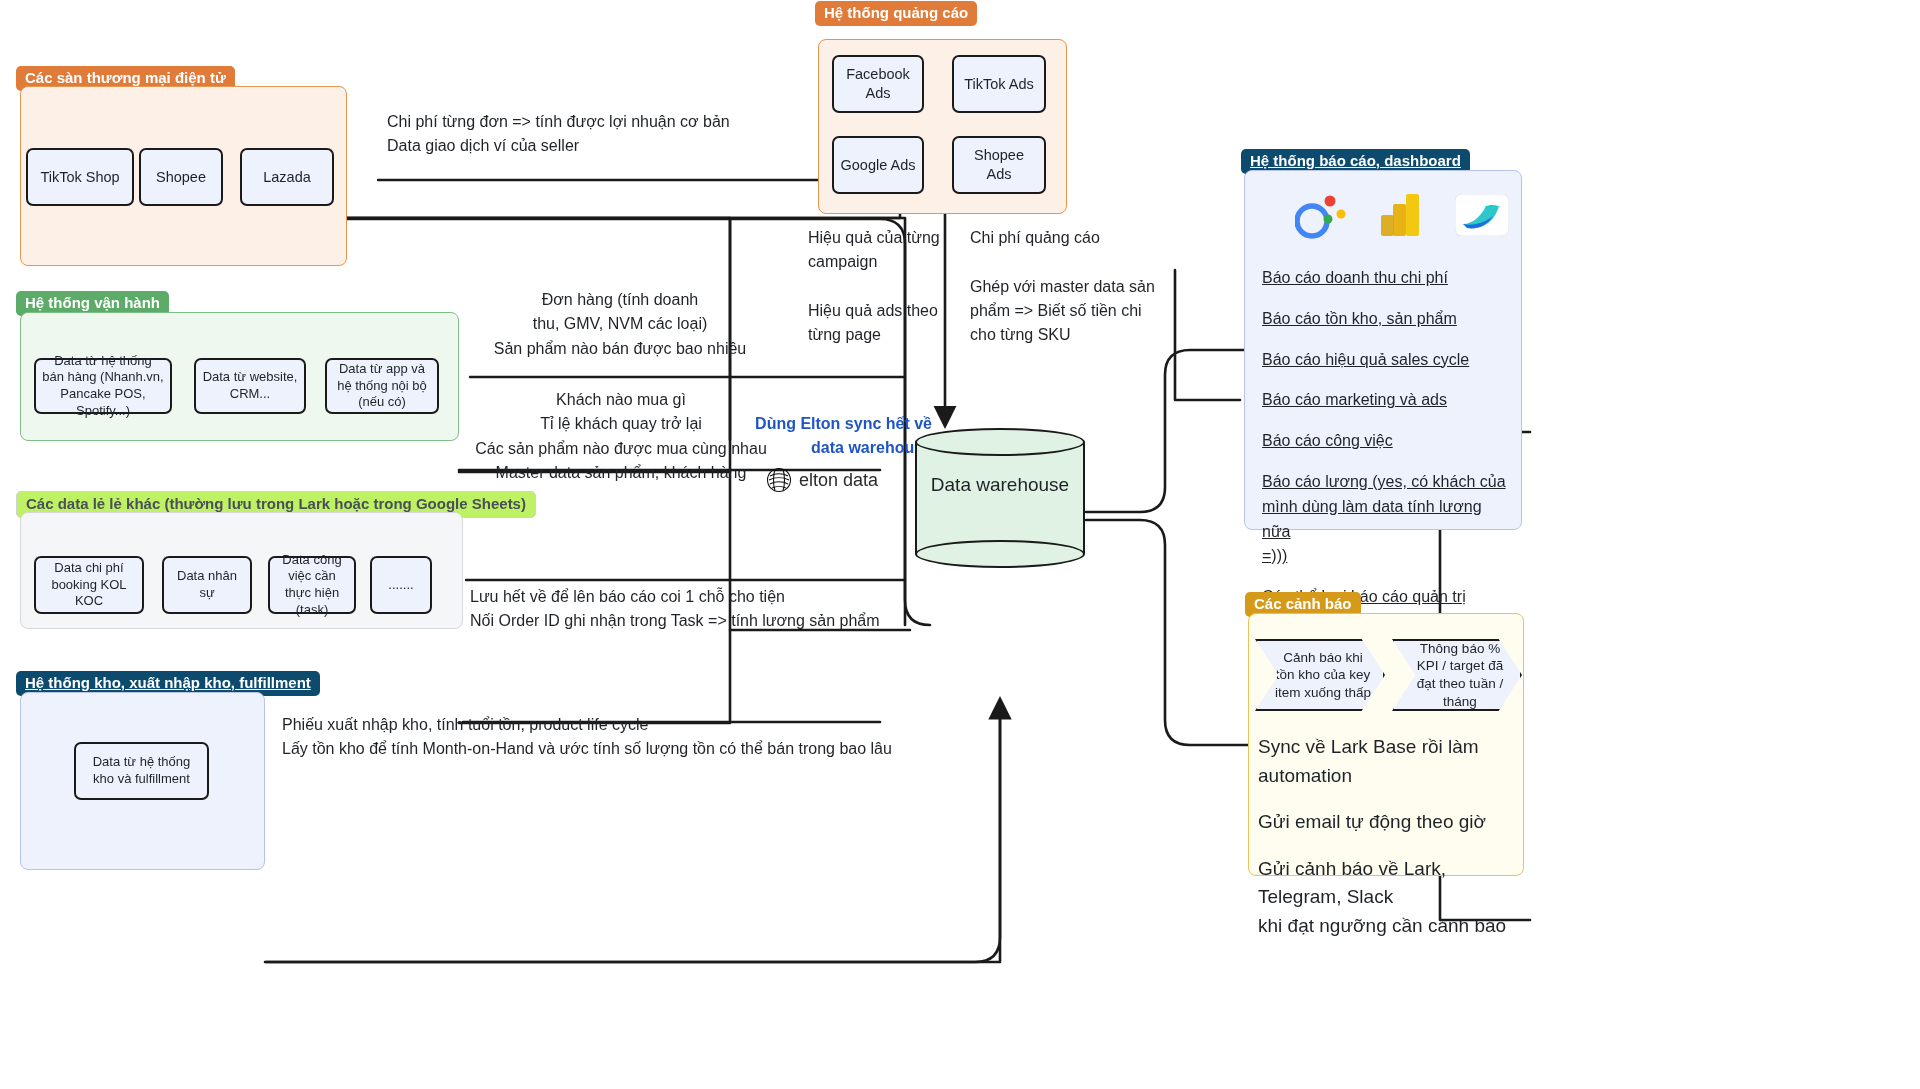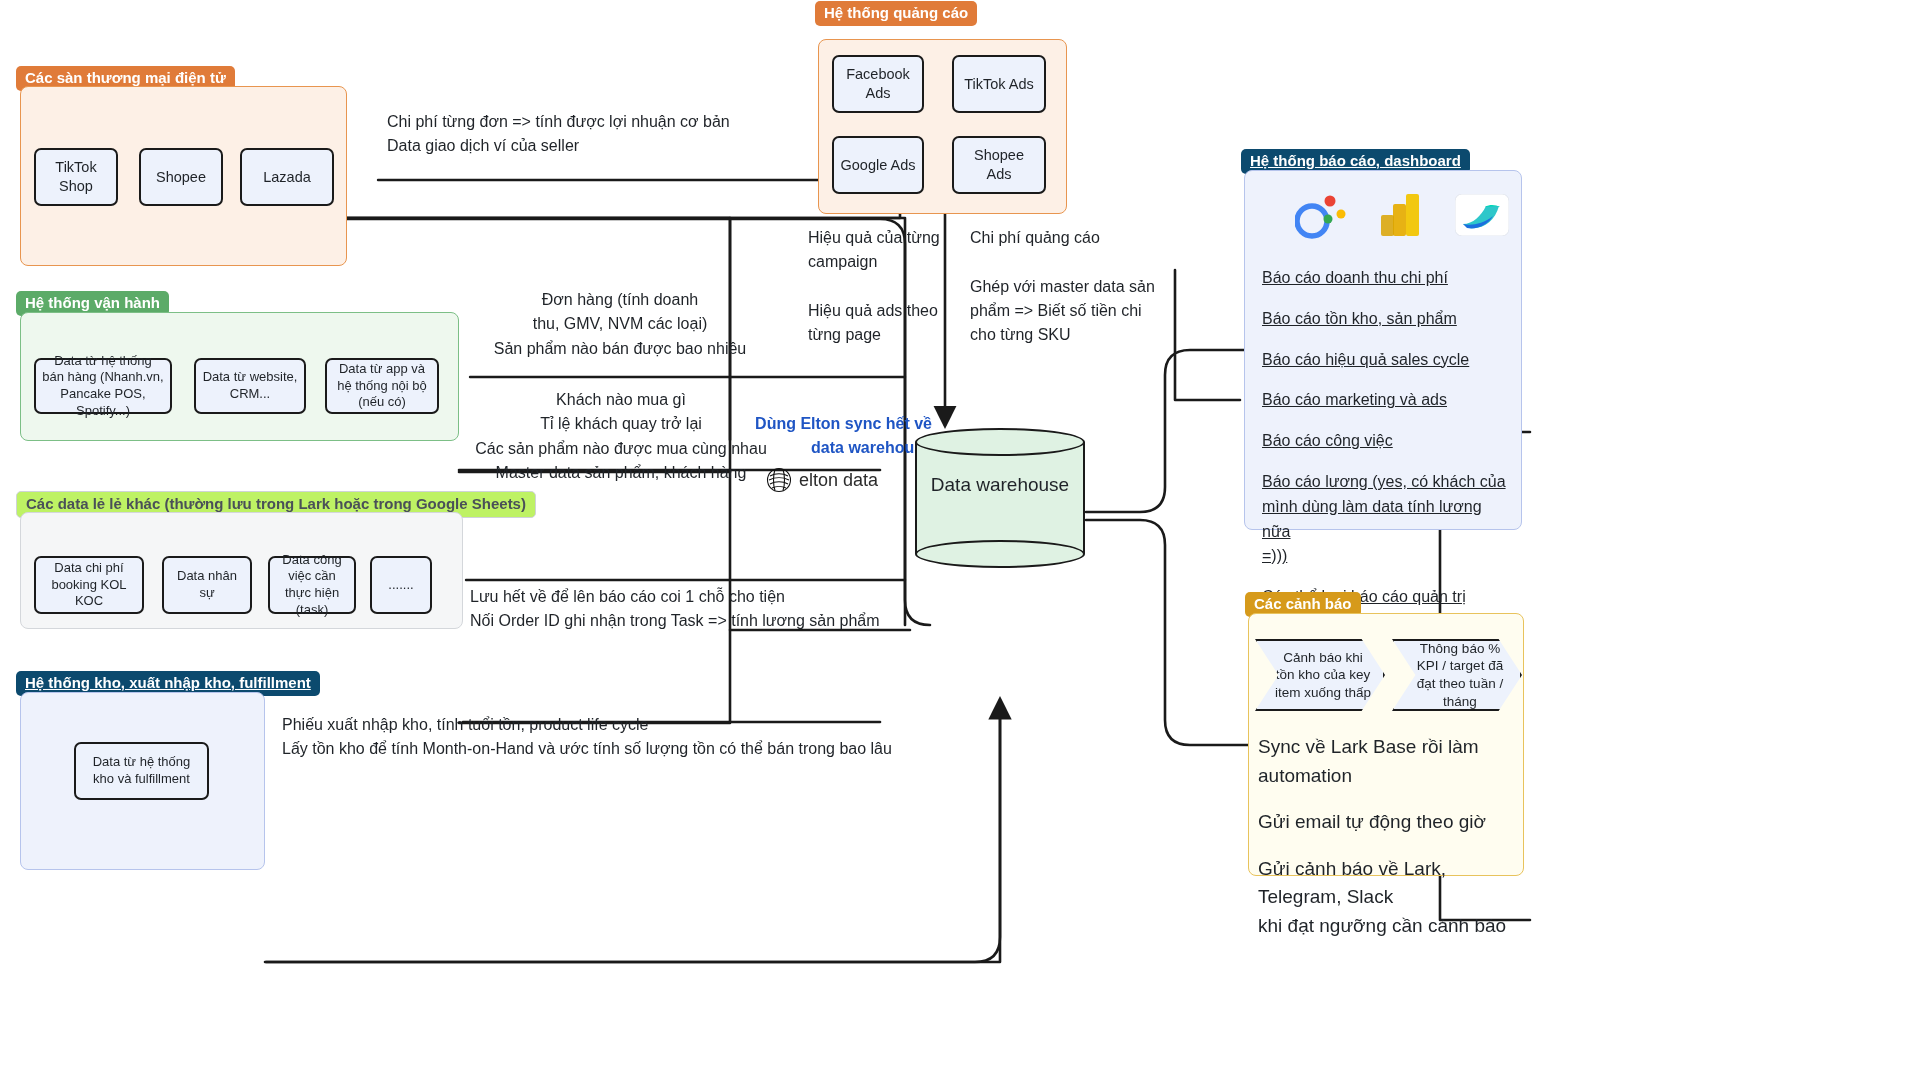--- a/index.html
+++ b/index.html
@@ -236,21 +236,21 @@
       <path d="M1086 520 H1140 Q1165 520 1165 545 V720 Q1165 745 1190 745 H1430" marker-end="url(#ah)"></path>
 
       <path d="M378 180 H905" stroke-width="2.4"></path>
       <path d="M470 377 H905" stroke-width="2.4"></path>
       <path d="M466 580 H905" stroke-width="2.4"></path>
     </g>
   </svg>
 
   <div class="group-label l-orange" style="left:16px; top:66px;">Các sàn thương mại điện tử</div>
   <div class="group g-orange" style="left:20px; top:86px; width:327px; height:180px;"></div>
-  <div class="node" style="left:34px; top:148px; width:84px; height:58px;">TikTok Shop</div>
+  <div class="node" style="left:26px; top:148px; width:108px; height:58px;">TikTok Shop</div>
   <div class="node" style="left:139px; top:148px; width:84px; height:58px;">Shopee</div>
   <div class="node" style="left:240px; top:148px; width:94px; height:58px;">Lazada</div>
 
   <div class="group-label l-green" style="left:16px; top:291px;">Hệ thống vận hành</div>
   <div class="group g-green" style="left:20px; top:312px; width:439px; height:129px;"></div>
   <div class="node small" style="left:34px; top:358px; width:138px; height:56px;">Data từ hệ thống bán hàng (Nhanh.vn, Pancake POS, Spotify...)</div>
   <div class="node small" style="left:194px; top:358px; width:112px; height:56px;">Data từ website, CRM...</div>
   <div class="node small" style="left:325px; top:358px; width:114px; height:56px;">Data từ app và hệ thống nội bộ (nếu có)</div>
 
   <div class="group-label l-grey" style="left:16px; top:491px;">Các data lẻ lẻ khác (thường lưu trong Lark hoặc trong Google Sheets)</div>

